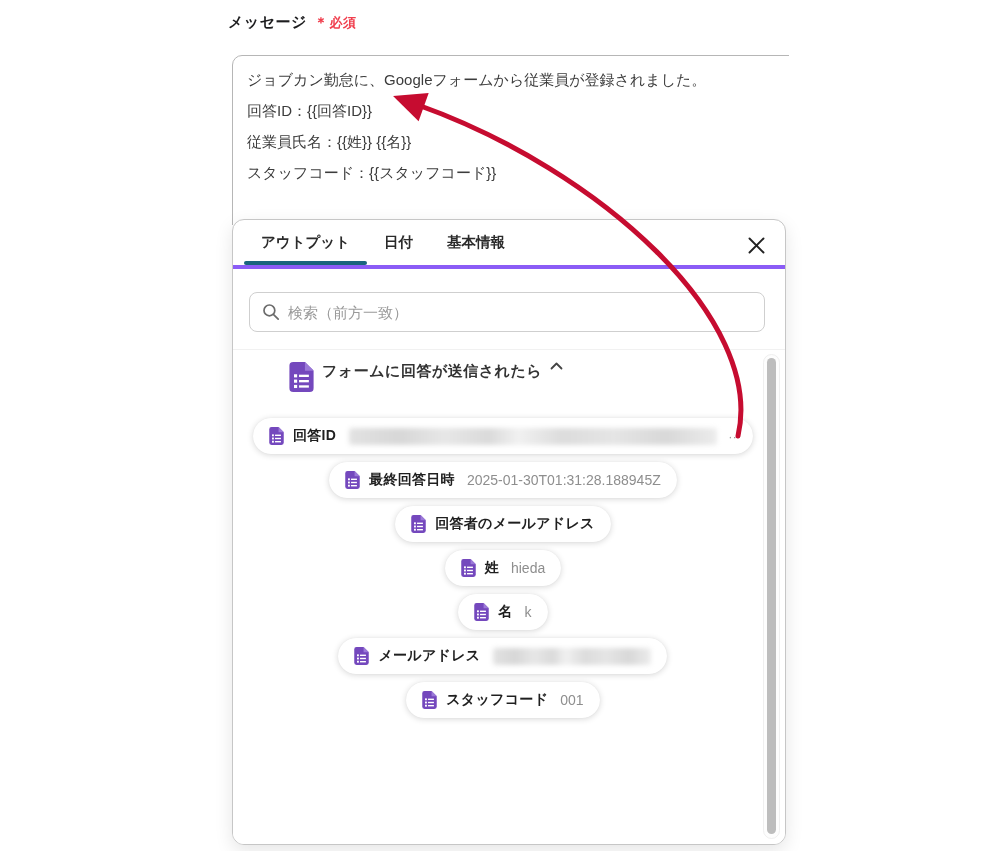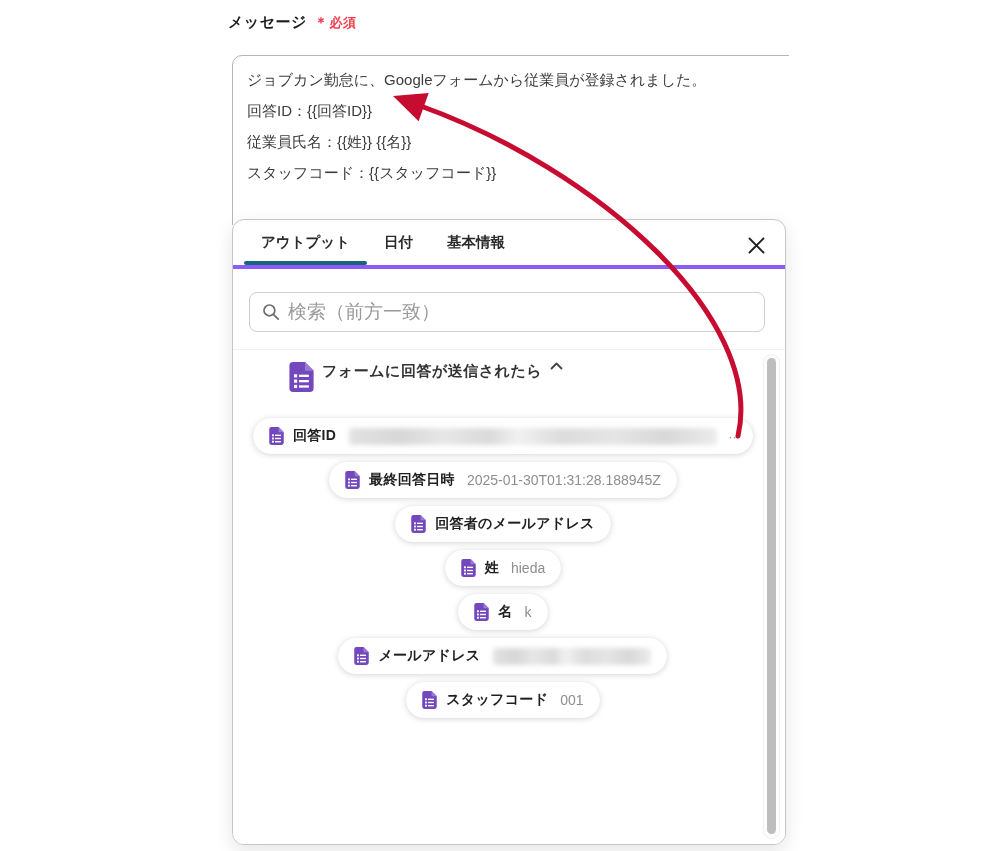--- a/index.html
+++ b/index.html
@@ -22,21 +22,21 @@
            border:1px solid #c6c6c6; border-radius:12px; box-shadow:0 6px 18px rgba(0,0,0,.10); z-index:10; overflow:hidden; }
 
   .tabs { position:relative; height:49px; border-bottom:4px solid #8b5cf6; display:flex; align-items:center; padding-left:28px; gap:34px; }
   .tab { position:relative; font-size:14.5px; font-weight:600; color:#2b2b2b; height:100%; display:flex; align-items:center; cursor:pointer; }
   .tab.active { font-weight:700; }
   .tab.active::after { content:""; position:absolute; left:-17px; right:-17px; bottom:0; height:4px; border-radius:3px; background:#19647E; }
   .close-btn { position:absolute; right:18px; top:14px; width:22px; height:22px; background:none; border:none; cursor:pointer; display:flex; align-items:center; justify-content:center; }
 
   .search-wrap { position:absolute; left:16px; top:72px; width:516px; height:40px; border:1px solid #cfcfcf; border-radius:8px;
                  display:flex; align-items:center; padding:0 12px; gap:8px; background:#fff; }
-  .search-input { border:none; outline:none; flex:1; font-size:19px; color:#444; font-family:inherit; background:transparent; }
+  .search-input { border:none; outline:none; flex:1; font-size:15px; color:#444; font-family:inherit; background:transparent; }
   .search-input::placeholder { color:#9a9a9a; }
 
   .scroll-area { position:absolute; left:0; right:0; top:129px; bottom:0; border-top:1px solid #f1f1f1; background:#fff; }
 
   .section-head { position:absolute; left:18px; top:12px; display:flex; align-items:flex-start; gap:8px; height:36px;padding-left:38px; }
   .section-title { font-size:15px; font-weight:bold; color:#333; letter-spacing:.5px; }
   .chev { display:inline-flex; align-items:center; cursor:pointer; }
 
   .rows { position:absolute; left:20px; top:68px; display:flex; flex-direction:column; align-items:center; gap:8px; }
   .pill { display:inline-flex; align-items:center; gap:9px; height:36px; border-radius:18px; background:#fff; padding:0 16px;

